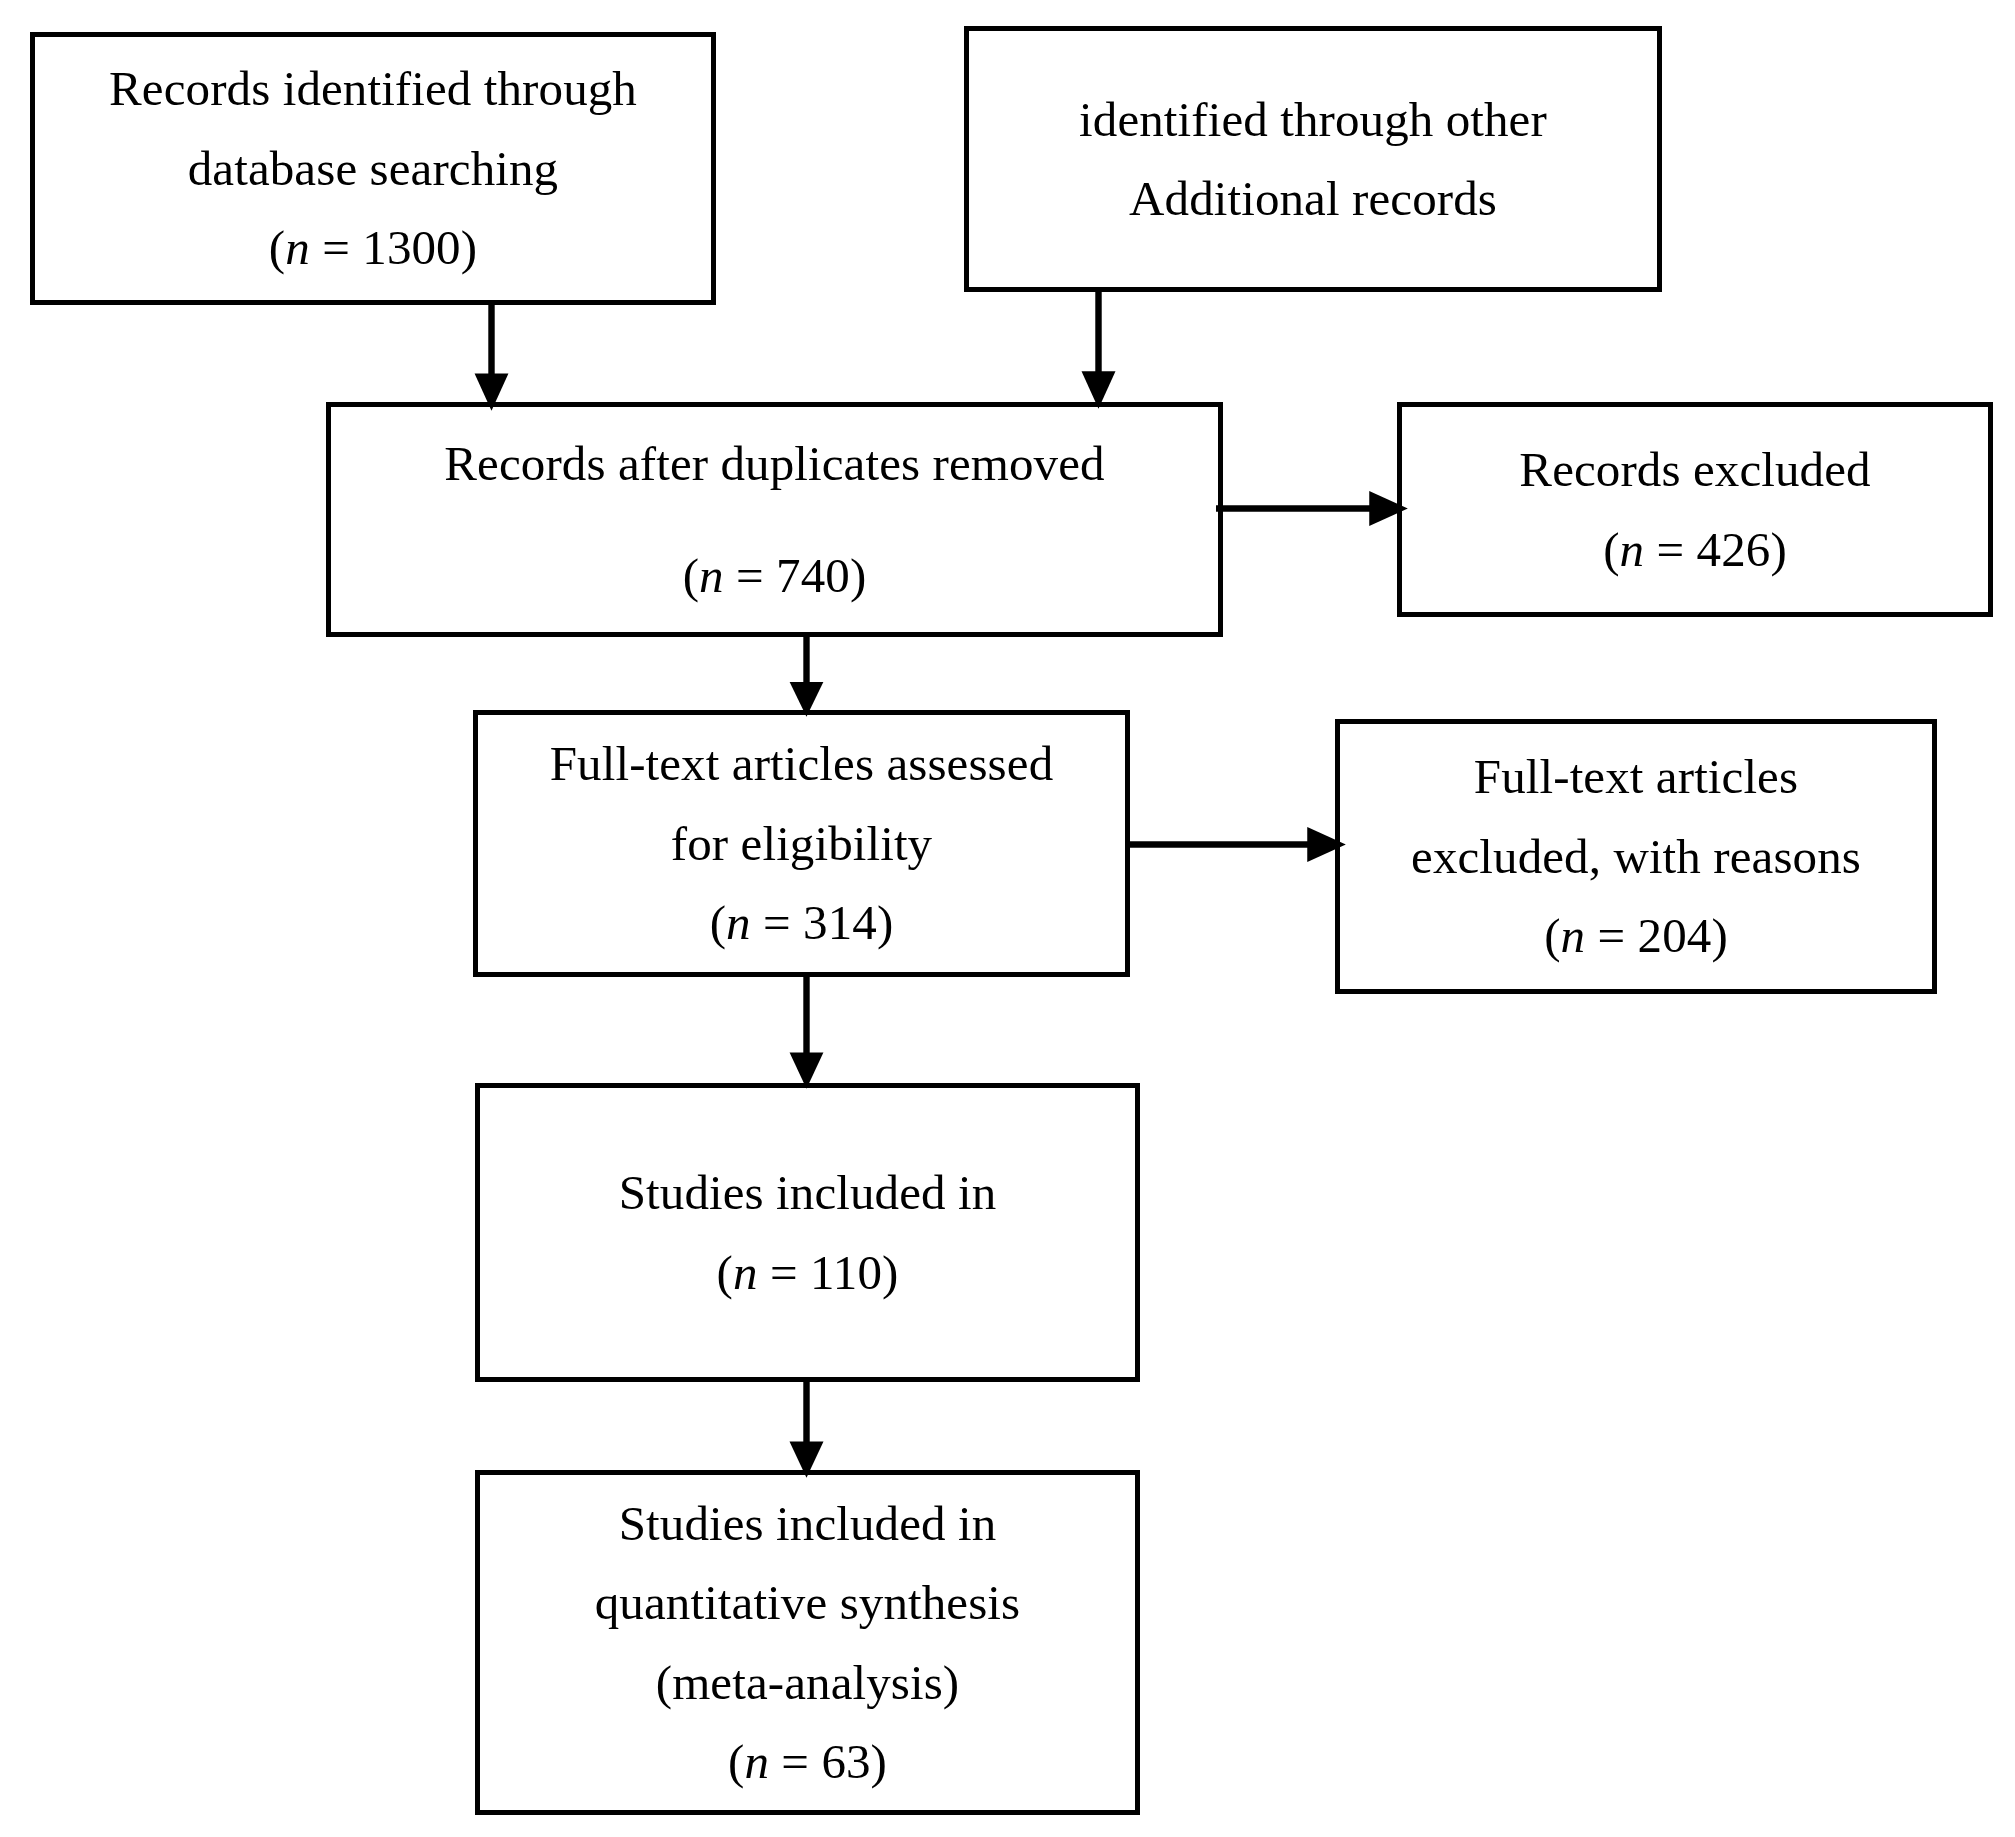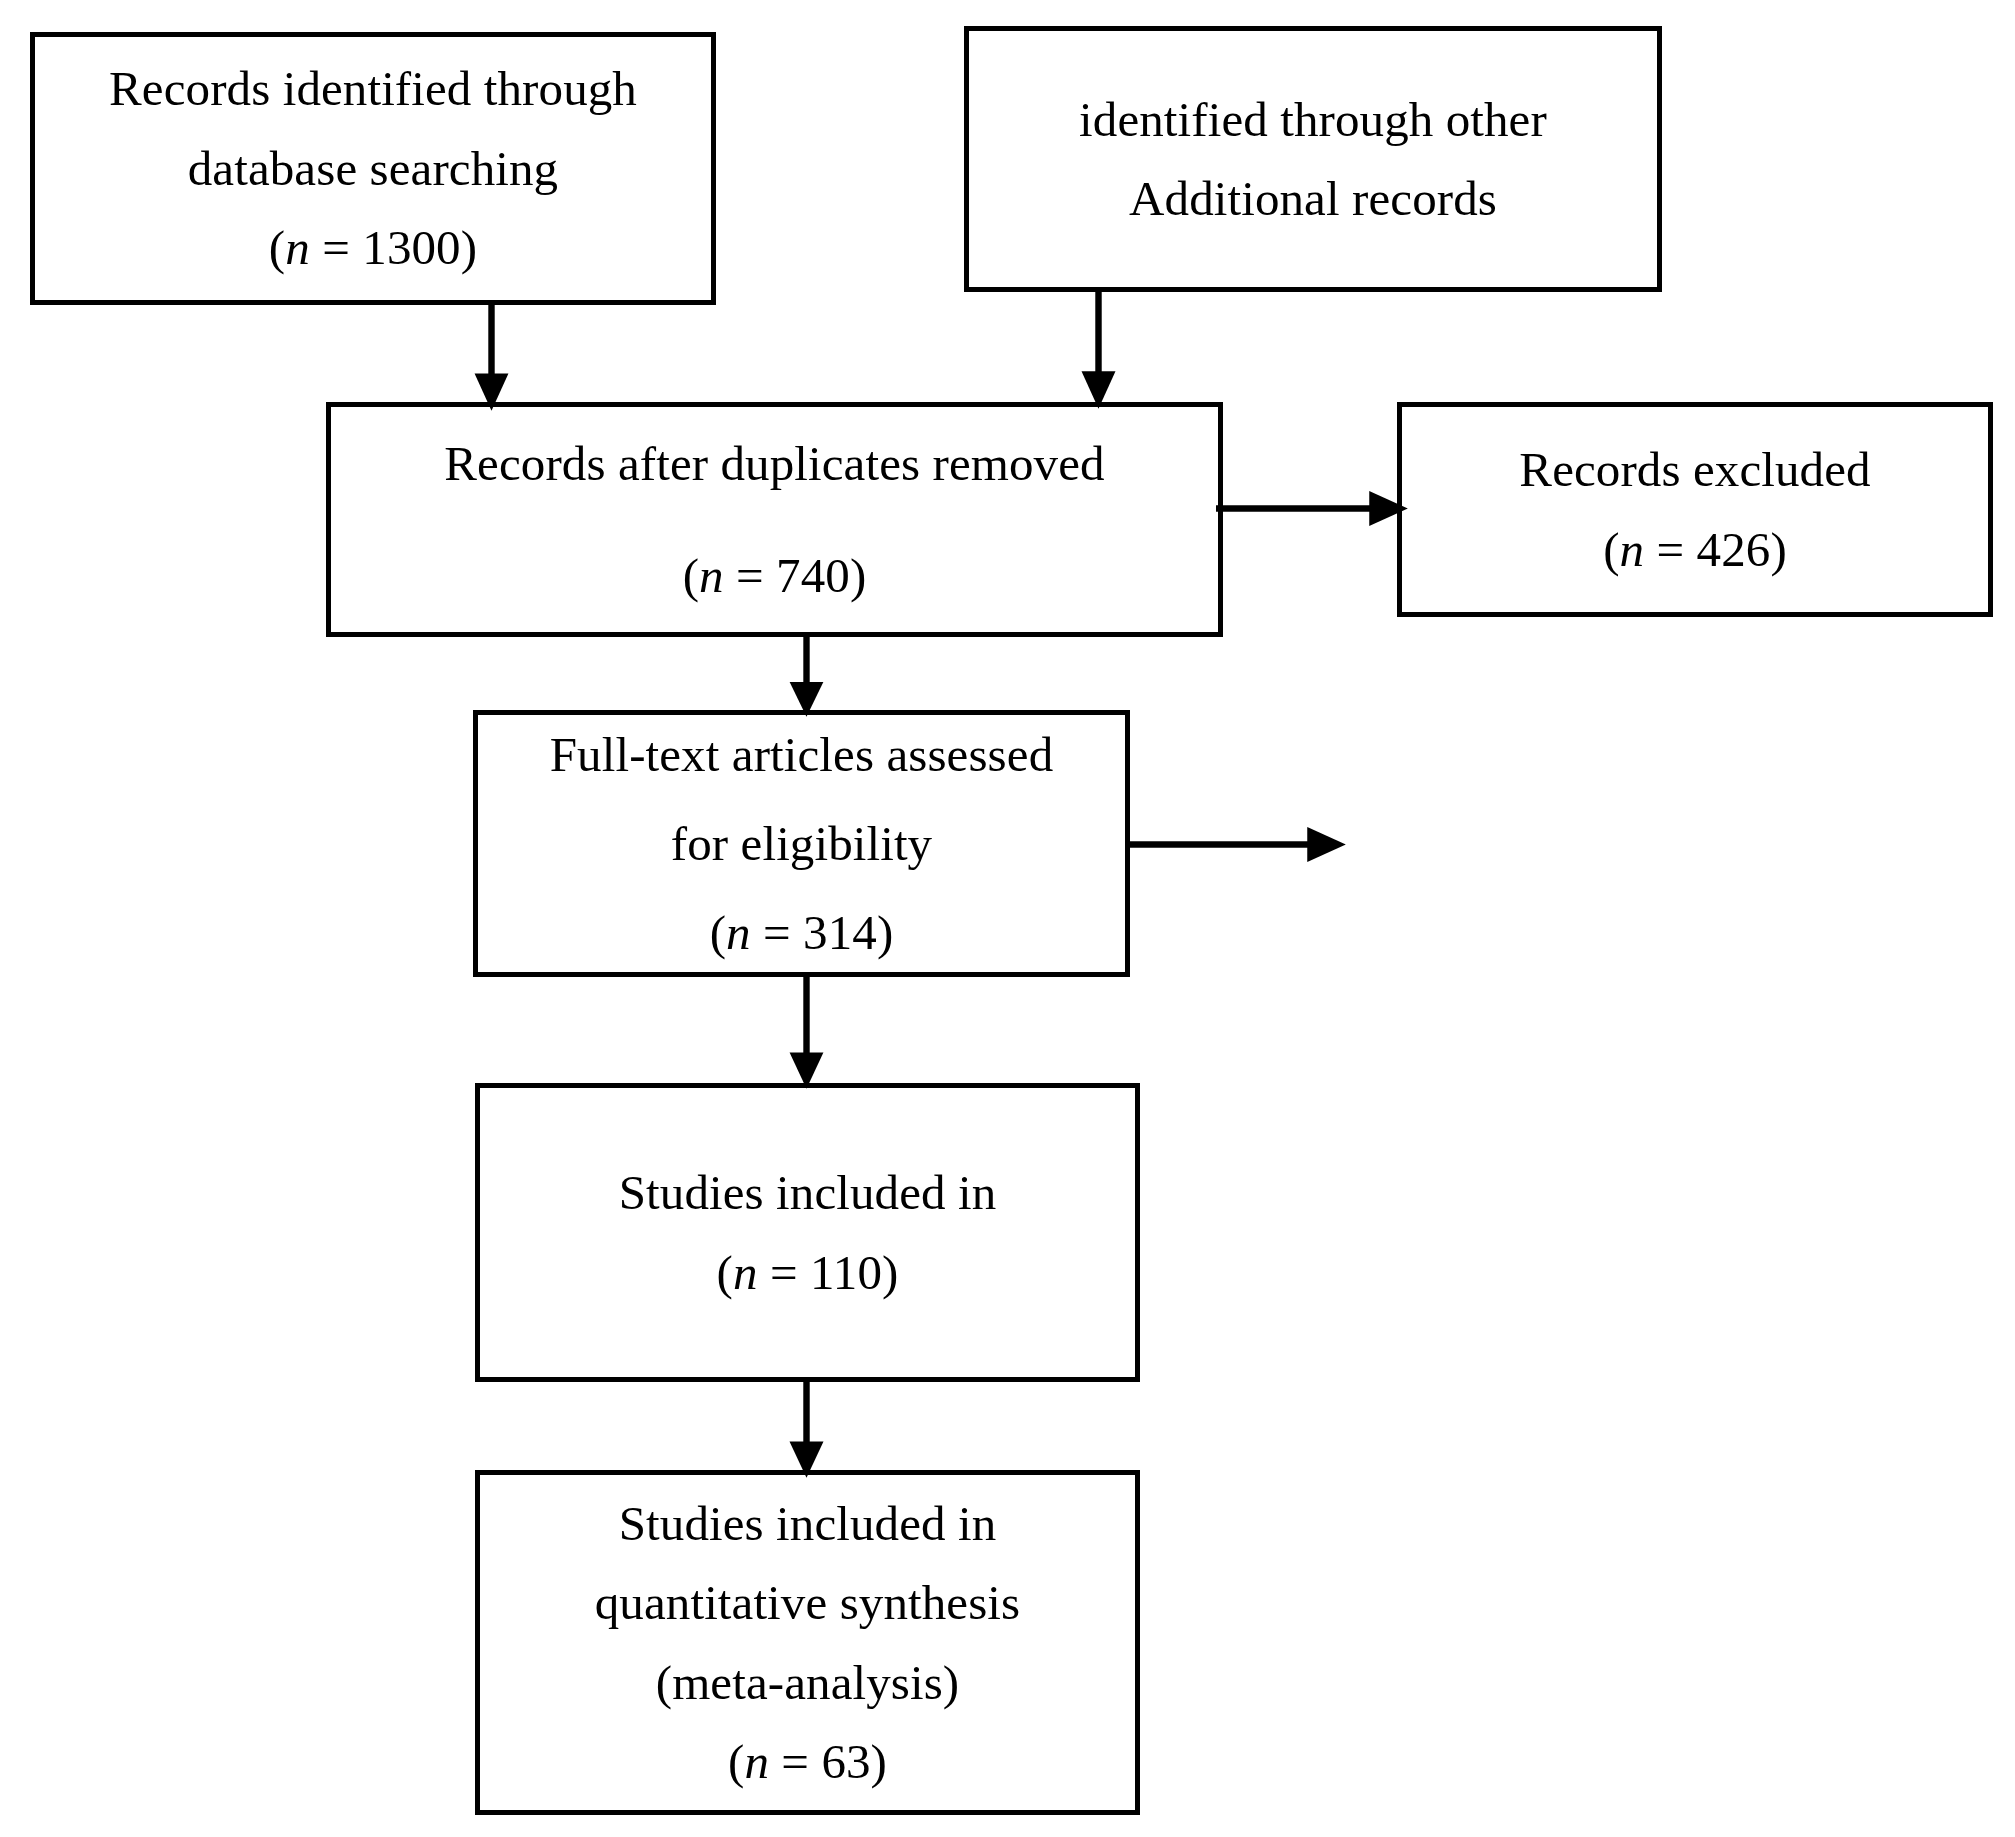--- a/index.html
+++ b/index.html
@@ -35,21 +35,21 @@
     white-space: nowrap;
     letter-spacing: 0.1px;
   }
   .node .line .ital { font-style: italic; }
 
   
   #box-db-search      { left: 30px;   top: 32px;   width: 686px; height: 273px; }
   #box-other-sources  { left: 964px; top: 26px;   width: 698px; height: 266px; }
   #box-dedup          { left: 326px;  top: 402px;  width: 897px; height: 235px; gap: 32px; }
   #box-rec-excluded   { left: 1397px; top: 402px;  width: 596px; height: 215px; }
-  #box-fulltext       { left: 473px;  top: 710px; width: 657px; height: 267px; justify-content: space-between; }
+  #box-fulltext       { left: 473px;  top: 710px; width: 657px; height: 267px; }
   #box-ft-excluded    { left: 1335px; top: 719px; width: 602px; height: 275px; }
   #box-qualitative    { left: 475px;  top: 1083px; width: 665px; height: 299px; }
   #box-quantitative   { left: 475px;  top: 1470px; width: 665px; height: 345px; }
 
   
   .conn { position: absolute; }
   .conn svg { display: block; overflow: visible; }
 
   #conn-db-to-dedup   { left: 468px;  top: 301px;  width: 47px;  height: 111px; }
   #conn-other-to-dedup{ left: 1075px; top: 288px;  width: 47px;  height: 123px; }
@@ -84,20 +84,25 @@
     <span class="line"><span>Records excluded</span></span>
     <span class="line"><span>(</span><span class="ital">n</span><span> = 426)</span></span>
   </div>
 
   <div class="node" id="box-fulltext">
     <span class="line"><span>Full-text articles assessed</span></span>
     <span class="line"><span>for eligibility</span></span>
     <span class="line"><span>(</span><span class="ital">n</span><span> = 314)</span></span>
   </div>
 
+  <div class="node" id="box-ft-excluded">
+    <span class="line"><span>Full-text articles</span></span>
+    <span class="line"><span>excluded, with reasons</span></span>
+    <span class="line"><span>(</span><span class="ital">n</span><span> = 204)</span></span>
+  </div>
 
   <div class="node" id="box-qualitative">
     <span class="line"><span>Studies included in</span></span>
     <span class="line"><span>(</span><span class="ital">n</span><span> = 110)</span></span>
   </div>
 
   <div class="node" id="box-quantitative">
     <span class="line"><span>Studies included in</span></span>
     <span class="line"><span>quantitative synthesis</span></span>
     <span class="line"><span>(meta-analysis)</span></span>

